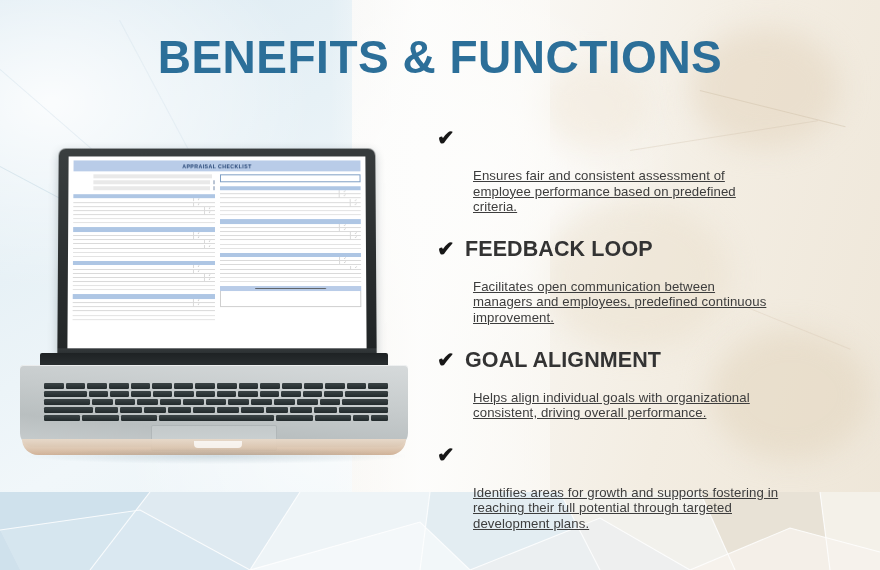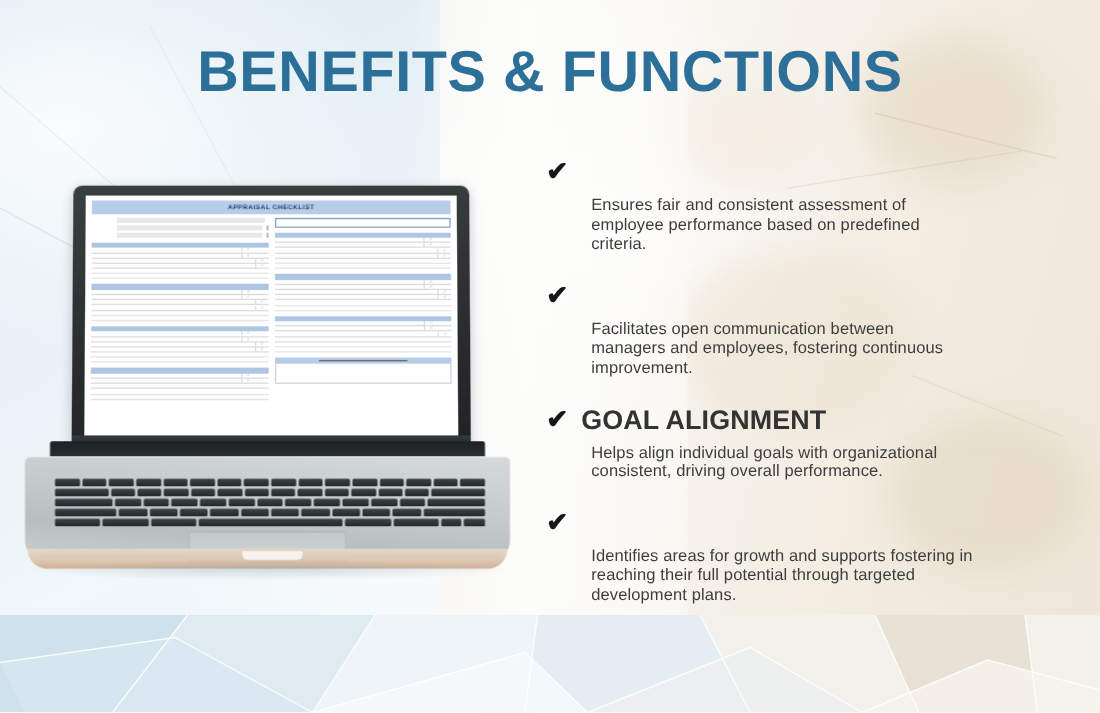--- a/index.html
+++ b/index.html
@@ -81,25 +81,26 @@
     color:#171717;
     margin-right:4px;
   }
   .benefit-title {
     font-size:21.5px; font-weight:bold; letter-spacing:.1px;
     color:#333333; line-height:24px;
     text-transform:uppercase;
     white-space:nowrap;
   }
   .benefit-desc {
-    margin-left:36px; margin-top:6px;
+    margin-left:36px; margin-top:18px;
     font-size:13.2px; line-height:15.6px;
     color:#3d3d3d;
     letter-spacing:.1px;
     max-width:300px;
+    text-decoration:underline;
   }
   .benefit:nth-child(4) .benefit-desc { max-width:310px; }
 
   
   .laptop { position:absolute; left:18px; top:148px; width:392px; height:310px; }
 
   .lid {
     position:absolute; left:40px; top:0; width:318px; height:212px;
     background:linear-gradient(175deg, #3a3f40 0%, #2a2e2f 55%, #1f2324 100%);
     border-radius:7px 7px 3px 3px;
@@ -271,22 +272,23 @@
     <div class="benefit">
       <div class="benefit-head">
         <span class="check">✔</span>
       </div>
       <div class="benefit-desc">Ensures fair and consistent assessment of employee performance based on predefined criteria.</div>
     </div>
 
     <div class="benefit">
       <div class="benefit-head">
         <span class="check">✔</span>
+        <span class="benefit-title">FEEDBACK LOOP</span>
       </div>
-      <div class="benefit-desc">Facilitates open communication between managers and employees, fostering continuous improvement.</div>
+      <div class="benefit-desc">Facilitates open communication between managers and employees, predefined continuous improvement.</div>
     </div>
 
     <div class="benefit">
       <div class="benefit-head">
         <span class="check">✔</span>
         <span class="benefit-title">GOAL ALIGNMENT</span>
       </div>
       <div class="benefit-desc">Helps align individual goals with organizational consistent, driving overall performance.</div>
     </div>
 

